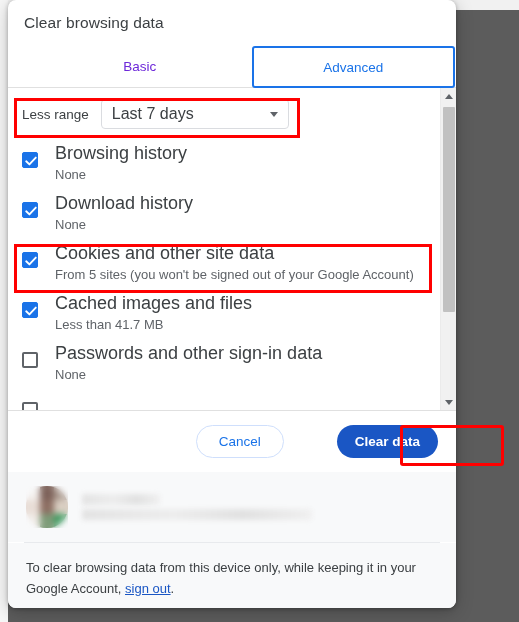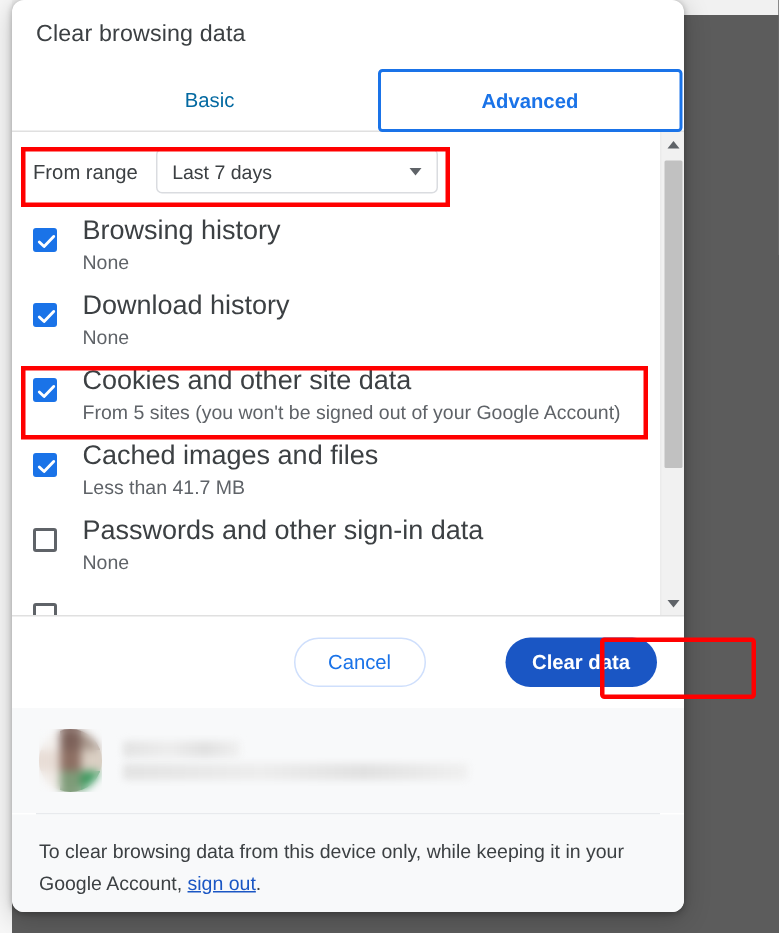--- a/index.html
+++ b/index.html
@@ -63,36 +63,35 @@
     display: flex;
     height: 42px;
     border-bottom: 1px solid #e0e0e0;
   }
   .tab {
     flex: 1;
     display: flex;
     align-items: center;
     justify-content: center;
     font-size: 13.5px;
-    color: #0369a1;
+    color: #6d28d9;
     cursor: pointer;
     background: transparent;
     border: none;
     font-family: "Liberation Sans", sans-serif;
     margin-left: 32px;
   }
   .tab.active {
     color: #1a73e8;
   }
   .tab.focused {
     border: 2px solid #1a73e8;
     border-radius: 3px;
     margin: 0 1px 0 12px;
     height: 42px;
-    font-weight: bold;
   }
 
   
   .body-wrap {
     position: relative;
     height: 322px;
     overflow: hidden;
     background: #fff;
   }
   .body-inner {
@@ -117,21 +116,21 @@
   }
   .tr-select {
     position: relative;
     width: 188px;
     height: 30px;
     border: 1px solid #dadce0;
     border-radius: 4px;
     display: flex;
     align-items: center;
     padding: 0 10px;
-    font-size: 13px;
+    font-size: 16px;
     color: #3c4043;
     background: #fff;
     cursor: pointer;
   }
   .tr-caret {
     position: absolute;
     right: 10px;
     top: 50%;
     width: 0; height: 0;
     margin-top: -2px;
@@ -328,21 +327,21 @@
 
     <div class="tabs">
       <button class="tab">Basic</button>
       <button class="tab active focused">Advanced</button>
     </div>
 
     <div class="body-wrap">
       <div class="body-inner">
 
         <div class="timerange-row">
-          <span class="tr-label">From range</span>
+          <span class="tr-label">Less range</span>
           <div class="tr-select">
             <span>Last 7 days</span>
             <span class="tr-caret"></span>
           </div>
         </div>
 
         <div class="clist">
 
           <div class="citem">
             <span class="cbox on">

